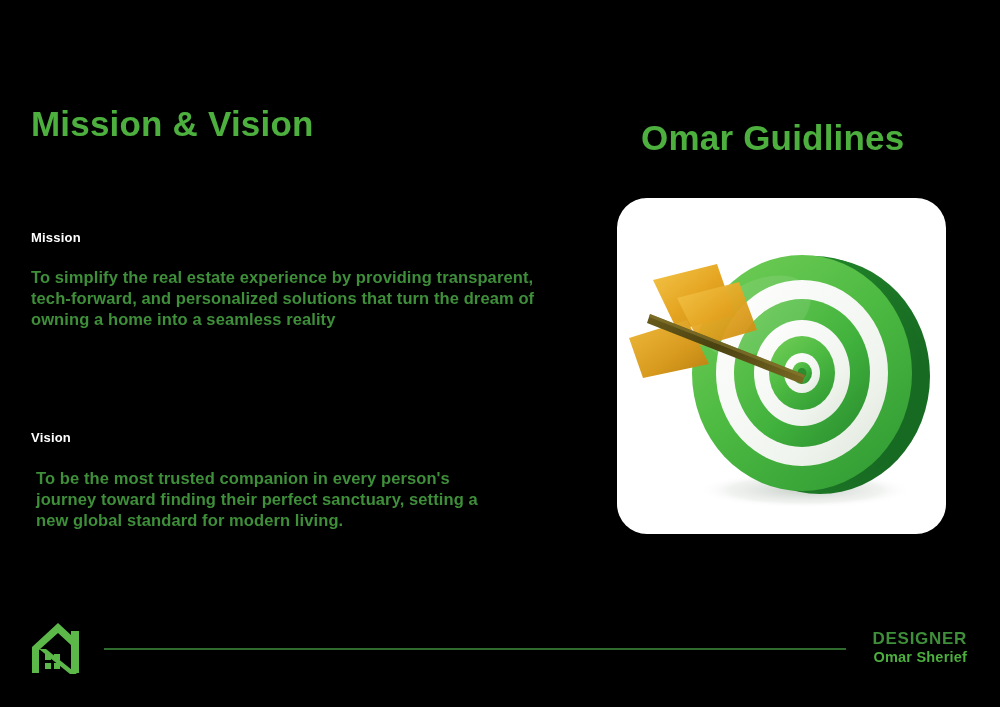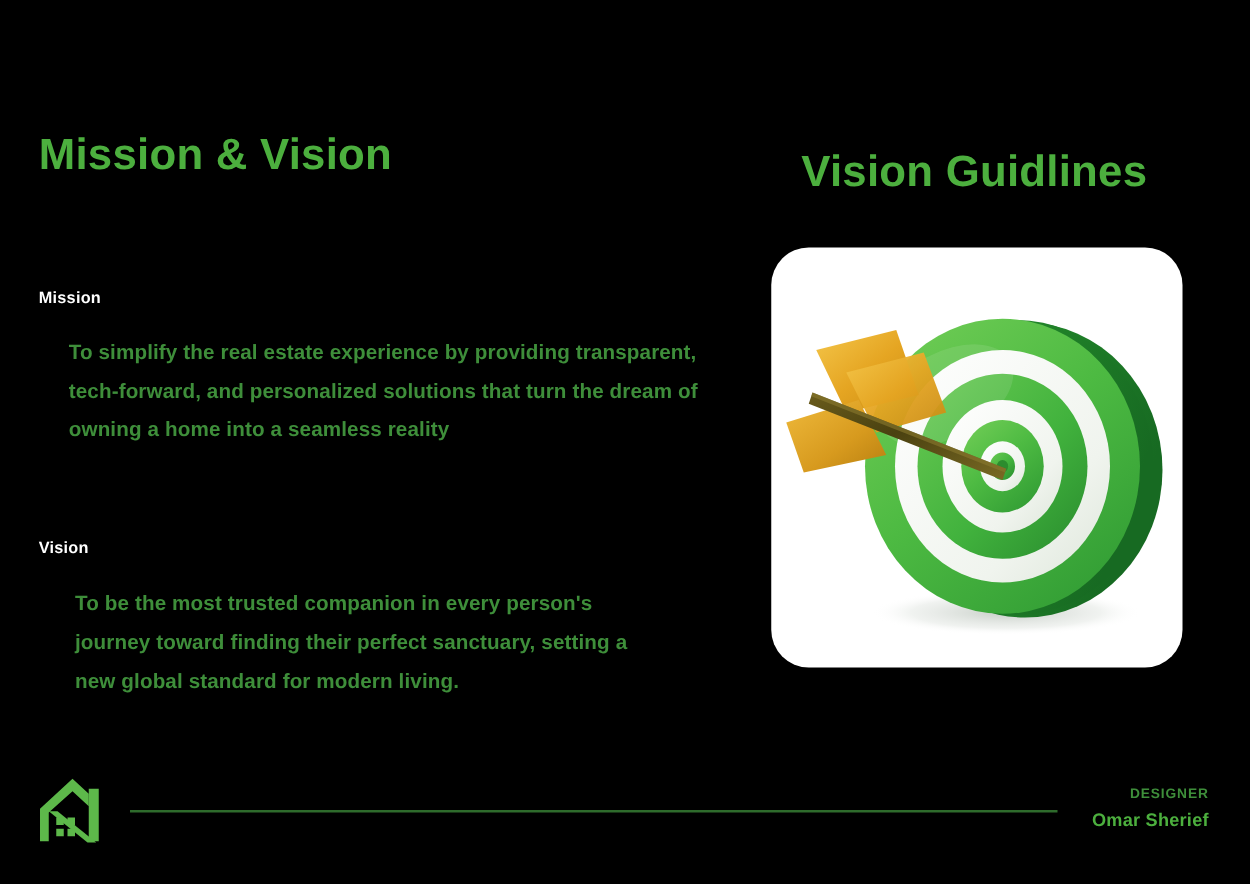--- a/index.html
+++ b/index.html
@@ -41,24 +41,23 @@
     left:31px;
     font-size:13px;
     font-weight:600;
     color:#ffffff;
     letter-spacing:0.2px;
   }
   .block-body {
     position:absolute;
     font-size:16.5px;
     font-weight:600;
-    line-height:31px;
+    line-height:21px;
     color:#3E8E3A;
     letter-spacing:0.1px;
-    margin-left:24px;
   }
   #mission-label { top:230px; }
   #mission-body  { left:31px; top:267px; width:540px; }
   #vision-label  { top:430px; }
   #vision-body   { left:36px; top:468px; width:470px; }
 
   
   .image-card {
     position:absolute;
     left:617px; top:198px;
@@ -81,21 +80,21 @@
   }
   .footer-rule {
     position:absolute;
     left:104px; top:648px;
     width:742px; height:2px;
     background:#2E6B2C;
   }
   .designer-role {
     position:absolute;
     right:25px; top:629px;
-    font-size:11px;
+    font-size:17px;
     font-weight:700;
     letter-spacing:0.7px;
     color:#3E8E3A;
     text-align:right;
   }
   .designer-name {
     position:absolute;
     right:25px; top:649px;
     font-size:14.5px;
     font-weight:700;
@@ -104,21 +103,21 @@
     text-align:left;
   }
 </style>
 </head>
 <body>
 
 <div class="slide">
 
   <div class="section-title">Mission &amp; Vision</div>
 
-  <div class="deck-title">Vision Guidlines</div>
+  <div class="deck-title">Omar Guidlines</div>
 
   <div class="block-label" id="mission-label">Mission</div>
   <div class="block-body" id="mission-body">To simplify the real estate experience by providing transparent, tech-forward, and personalized solutions that turn the dream of owning a home into a seamless reality</div>
 
   <div class="block-label" id="vision-label">Vision</div>
   <div class="block-body" id="vision-body">To be the most trusted companion in every person's journey toward finding their perfect sanctuary, setting a new global standard for modern living.</div>
 
   <div class="image-card">
     <div class="target-wrap">
       <svg viewBox="0 0 329 336" width="329" height="336" aria-hidden="true">

